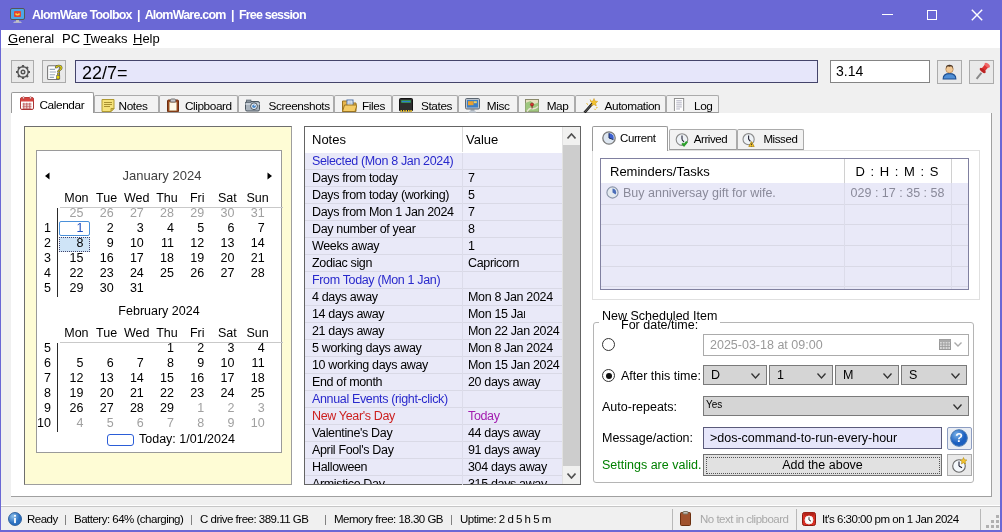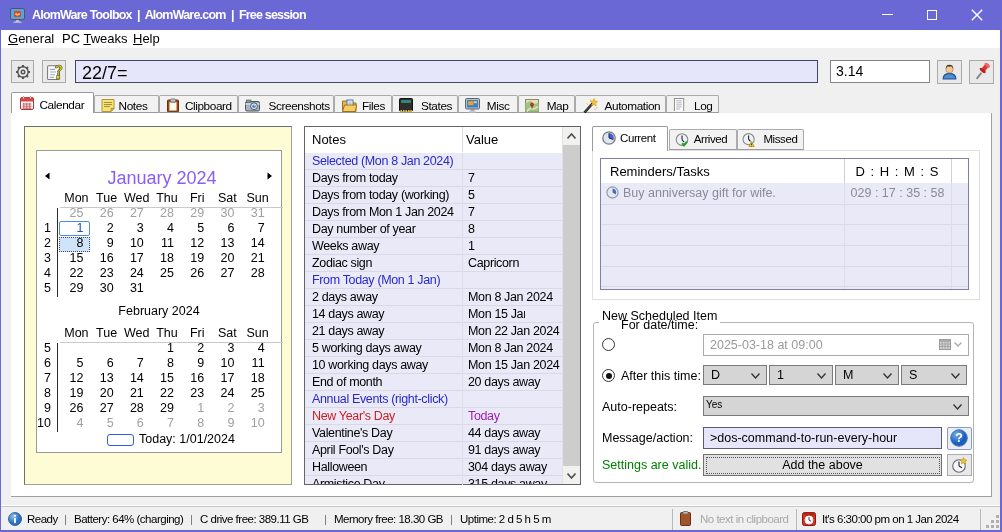--- a/index.html
+++ b/index.html
@@ -159,21 +159,21 @@
     <g stroke="#aab" stroke-width="1">
       <path d="M3.5 3h6M3.5 5.2h6M3.5 7.4h6M3.5 9.6h6M3.5 11.8h4"></path>
     </g>
   </svg>
 <div class="a" style="left:694px;top:99px;font-size:11.8px;letter-spacing:-0.4px">Log</div>
 <div class="a" style="left:11px;top:113px;width:980px;height:383px;background:#fff"></div>
 <div class="a" style="left:991px;top:113px;width:1px;height:384px;background:#a0a0a0"></div>
 <div class="a" style="left:11px;top:496px;width:981px;height:1px;background:#a0a0a0"></div>
 <div class="a" style="left:24px;top:126px;width:268px;height:359px;background:#fefcd5;border:1px solid;border-color:#6e6e6e #9e9e9e #9e9e9e #6e6e6e"></div>
 <div class="a" style="left:36px;top:150px;width:246px;height:303px;background:#fff;border:1px solid #9a9a9a"></div>
-<div class="a" style="left:97.0px;top:168.0px;width:130px;text-align:center;font-size:18px;color:#8b5cf6;white-space:nowrap">January 2024</div>
+<div class="a" style="left:97.0px;top:168.0px;width:130px;text-align:center;font-size:13px;color:#404040;white-space:nowrap">January 2024</div>
 <svg class="a" style="left:44px;top:172px" width="7" height="8" viewBox="0 0 7 8">
     <path d="M5.5 0.5 L1 4 L5.5 7.5 z" fill="#000"></path>
   </svg>
 <svg class="a" style="left:266px;top:172px" width="7" height="8" viewBox="0 0 7 8">
     <path d="M1.5 0.5 L6 4 L1.5 7.5 z" fill="#000"></path>
   </svg>
 <div class="a" style="left:58.4px;top:191.0px;width:36px;text-align:center;font-size:12.5px;color:#000;white-space:nowrap">Mon</div>
 <div class="a" style="left:88.6px;top:191.0px;width:36px;text-align:center;font-size:12.5px;color:#000;white-space:nowrap">Tue</div>
 <div class="a" style="left:118.8px;top:191.0px;width:36px;text-align:center;font-size:12.5px;color:#000;white-space:nowrap">Wed</div>
 <div class="a" style="left:149.0px;top:191.0px;width:36px;text-align:center;font-size:12.5px;color:#000;white-space:nowrap">Thu</div>
@@ -320,21 +320,21 @@
 <div class="a" style="left:305px;top:254.5px;width:257px;height:16px;overflow:hidden">
     <div class="a" style="left:7px;top:1px;font-size:12.5px;letter-spacing:-0.35px;color:#000;white-space:nowrap">Zodiac sign</div>
     <div class="a" style="left:163px;top:1px;font-size:12.5px;letter-spacing:-0.35px;color:#000;white-space:nowrap">Capricorn</div>
   </div>
 <div class="a" style="left:305px;top:254.0px;width:257px;height:1px;background:#d9d9e6"></div>
 <div class="a" style="left:305px;top:271.5px;width:257px;height:16px;overflow:hidden">
     <div class="a" style="left:7px;top:1px;font-size:12.5px;letter-spacing:-0.35px;color:#2929cc;white-space:nowrap">From Today (Mon 1 Jan)</div>
   </div>
 <div class="a" style="left:305px;top:271.0px;width:257px;height:1px;background:#d9d9e6"></div>
 <div class="a" style="left:305px;top:288.5px;width:257px;height:16px;overflow:hidden">
-    <div class="a" style="left:7px;top:1px;font-size:12.5px;letter-spacing:-0.35px;color:#000;white-space:nowrap">2 days away</div>
+    <div class="a" style="left:7px;top:1px;font-size:12.5px;letter-spacing:-0.35px;color:#000;white-space:nowrap">4 days away</div>
     <div class="a" style="left:163px;top:1px;font-size:12.5px;letter-spacing:-0.35px;color:#000;white-space:nowrap">Mon 8 Jan 2024</div>
   </div>
 <div class="a" style="left:305px;top:288.0px;width:257px;height:1px;background:#d9d9e6"></div>
 <div class="a" style="left:305px;top:305.5px;width:220px;height:16px;overflow:hidden">
     <div class="a" style="left:7px;top:1px;font-size:12.5px;letter-spacing:-0.35px;color:#000;white-space:nowrap">14 days away</div>
     <div class="a" style="left:163px;top:1px;font-size:12.5px;letter-spacing:-0.35px;color:#000;white-space:nowrap">Mon 15 Jan 2024</div>
   </div>
 <div class="a" style="left:305px;top:305.0px;width:257px;height:1px;background:#d9d9e6"></div>
 <div class="a" style="left:305px;top:322.5px;width:257px;height:16px;overflow:hidden">
     <div class="a" style="left:7px;top:1px;font-size:12.5px;letter-spacing:-0.35px;color:#000;white-space:nowrap">21 days away</div>

